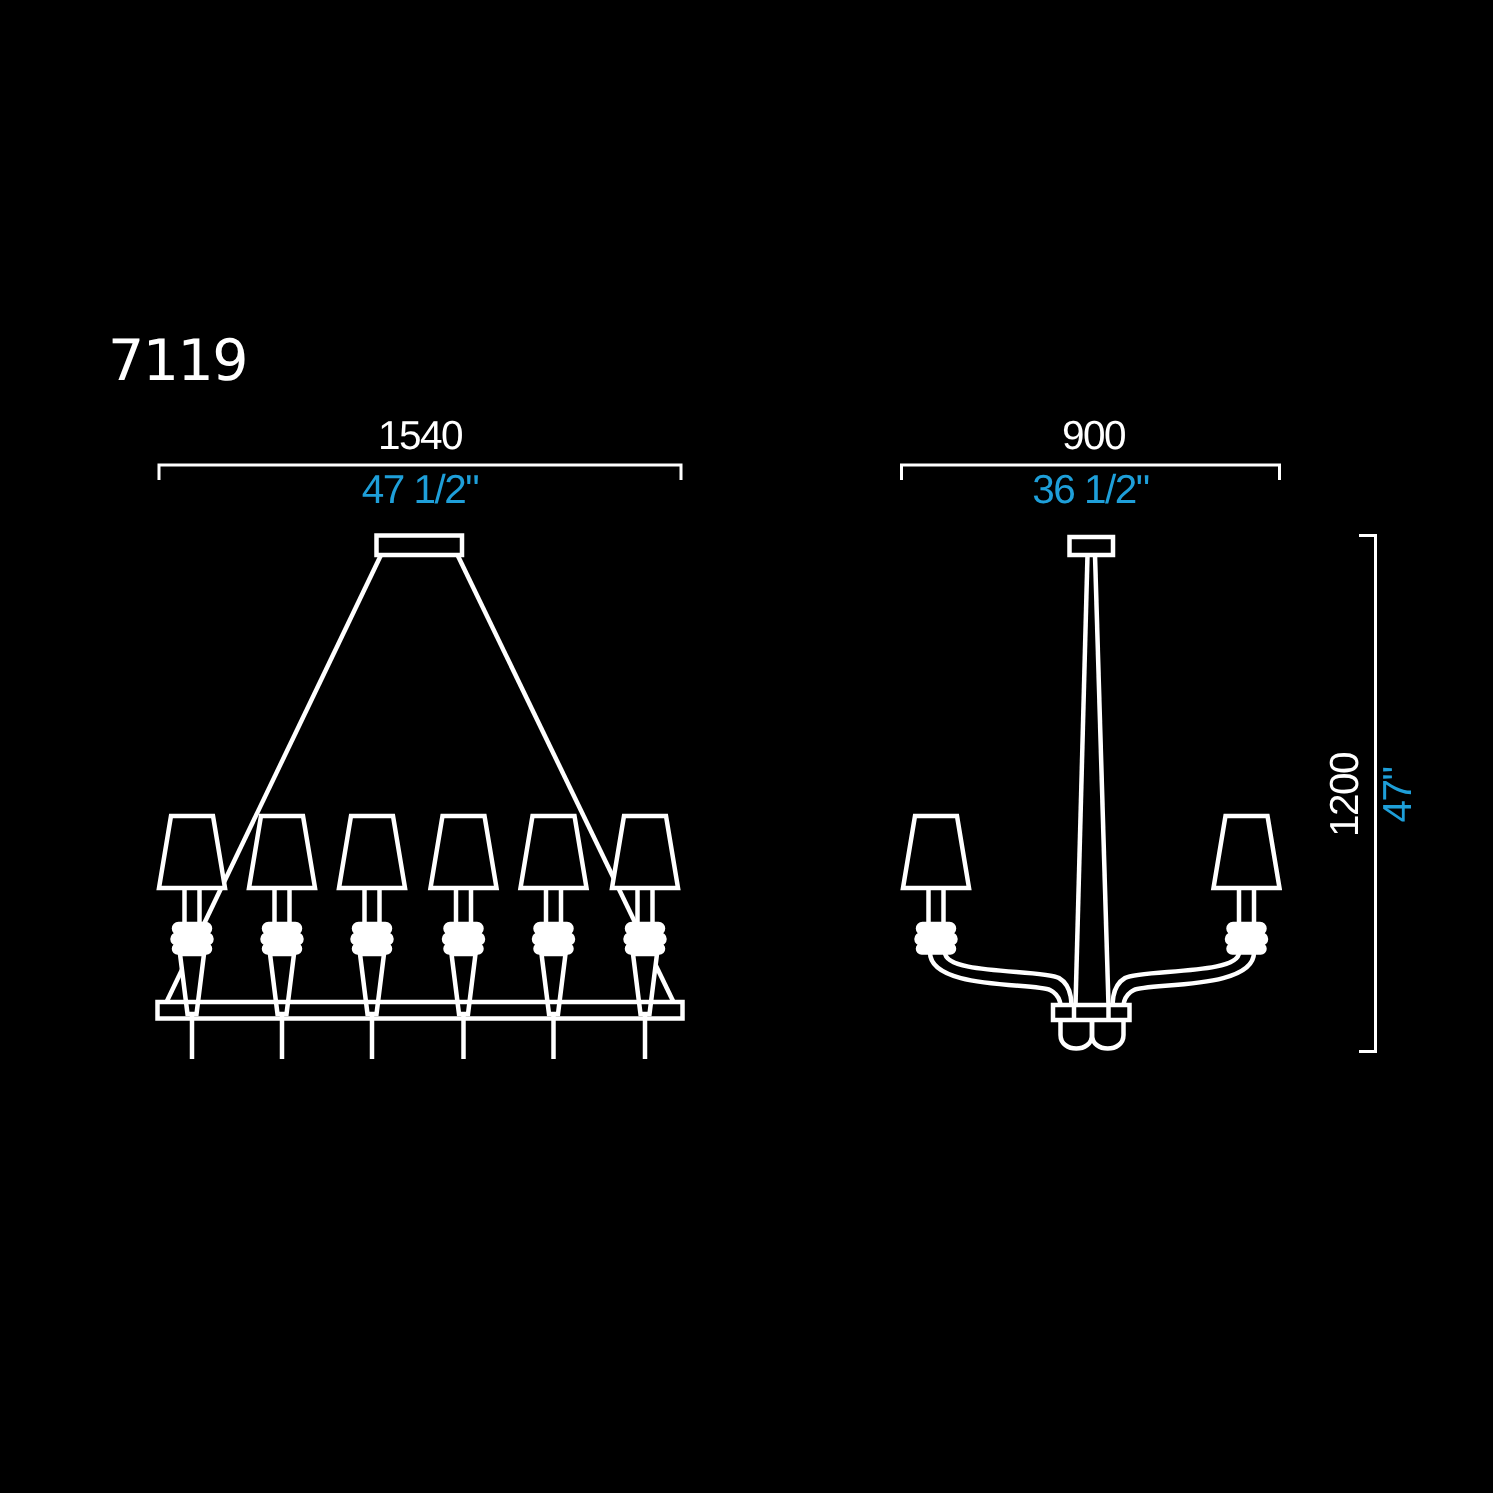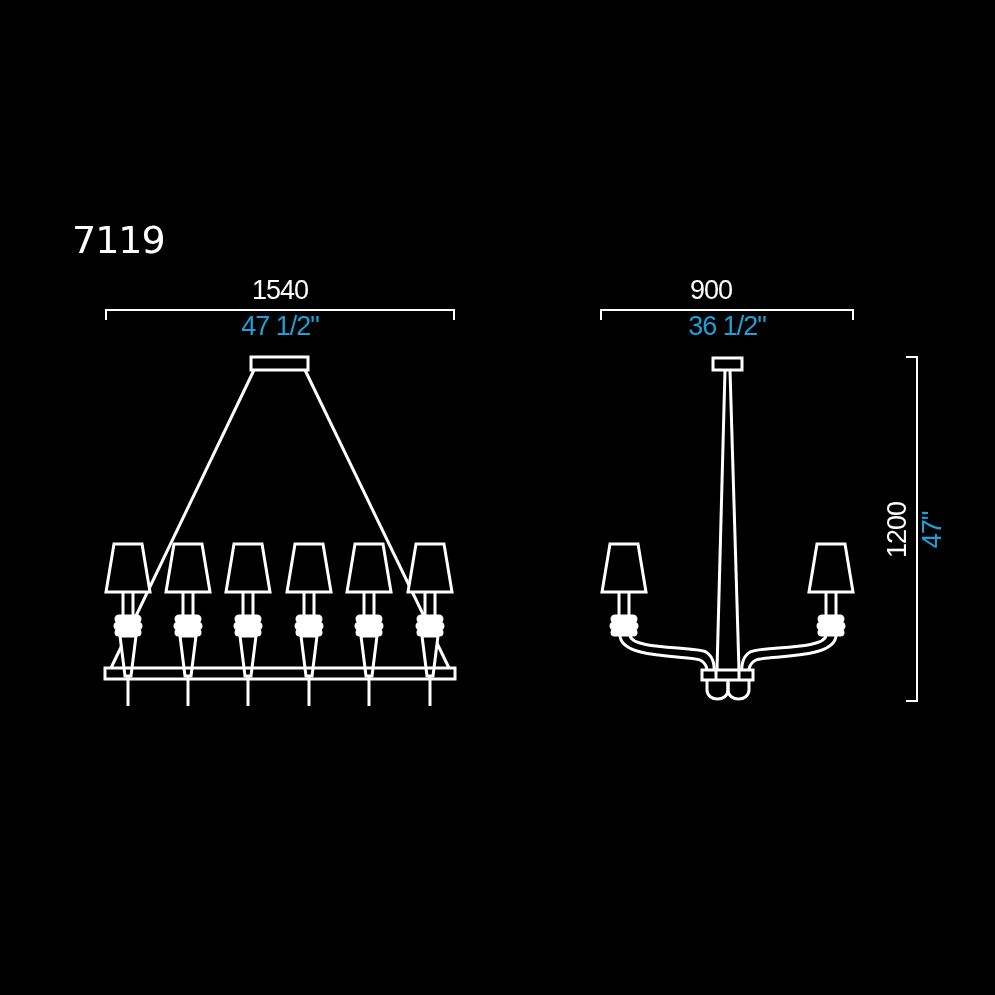--- a/index.html
+++ b/index.html
@@ -49,21 +49,21 @@
     }
   </style>
 </head>
 <body>
 
 <div class="model-code">7119</div>
 
 <div class="dim-label dim-mm" style="left:280px; top:275px;">1540</div>
 <div class="dim-label dim-in" style="left:280px; top:311px;">47 1/2"</div>
 
-<div class="dim-label dim-mm" style="left:711px; top:275px;">900</div>
+<div class="dim-label dim-mm" style="left:729px; top:275px;">900</div>
 <div class="dim-label dim-in" style="left:727px; top:311px;">36 1/2"</div>
 
 <div class="vert-label dim-mm" style="left:897px; top:530px;">1200</div>
 <div class="vert-label dim-in" style="left:932px; top:530px;">47"</div>
 
 <svg class="drawing" width="995" height="995" viewBox="0 0 995 995" xmlns="http://www.w3.org/2000/svg">
   <defs>
     <g id="lamp" stroke="#ffffff" stroke-width="3" fill="none">
 
       <path d="M-14,0 L14,0 L22,48 L-22,48 Z" fill="#000"></path>

